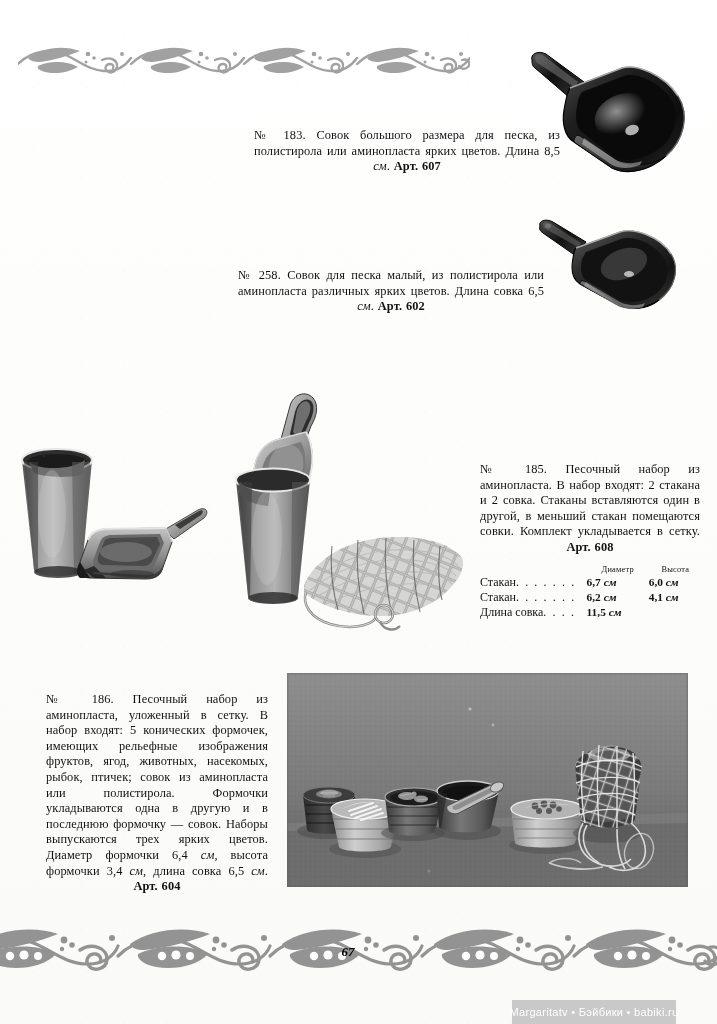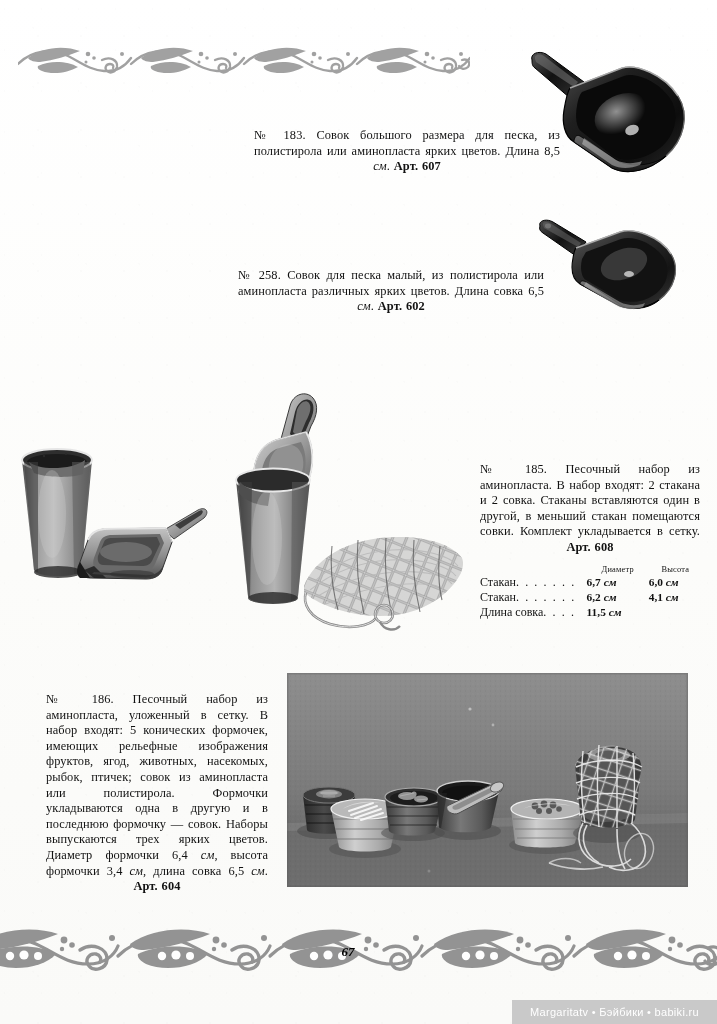--- a/index.html
+++ b/index.html
@@ -100,21 +100,21 @@
 
   
   .page-number {
     position: absolute; left: 330px; top: 944px;
     width: 36px; text-align: center;
     font-size: 13px; font-weight: bold; font-style: italic;
     color: #000000;
   }
   .watermark {
     position: absolute; left: 512px; top: 1000px;
-    width: 205px; height: 24px;
+    width: 164px; height: 24px;
     background: #c9c9c9;
     display: flex; align-items: center; justify-content: center;
   }
   .watermark-text {
     font-family: "Liberation Sans", sans-serif;
     font-size: 11px; color: #ffffff;
     letter-spacing: .3px; white-space: nowrap;
   }
 </style>
 </head>

